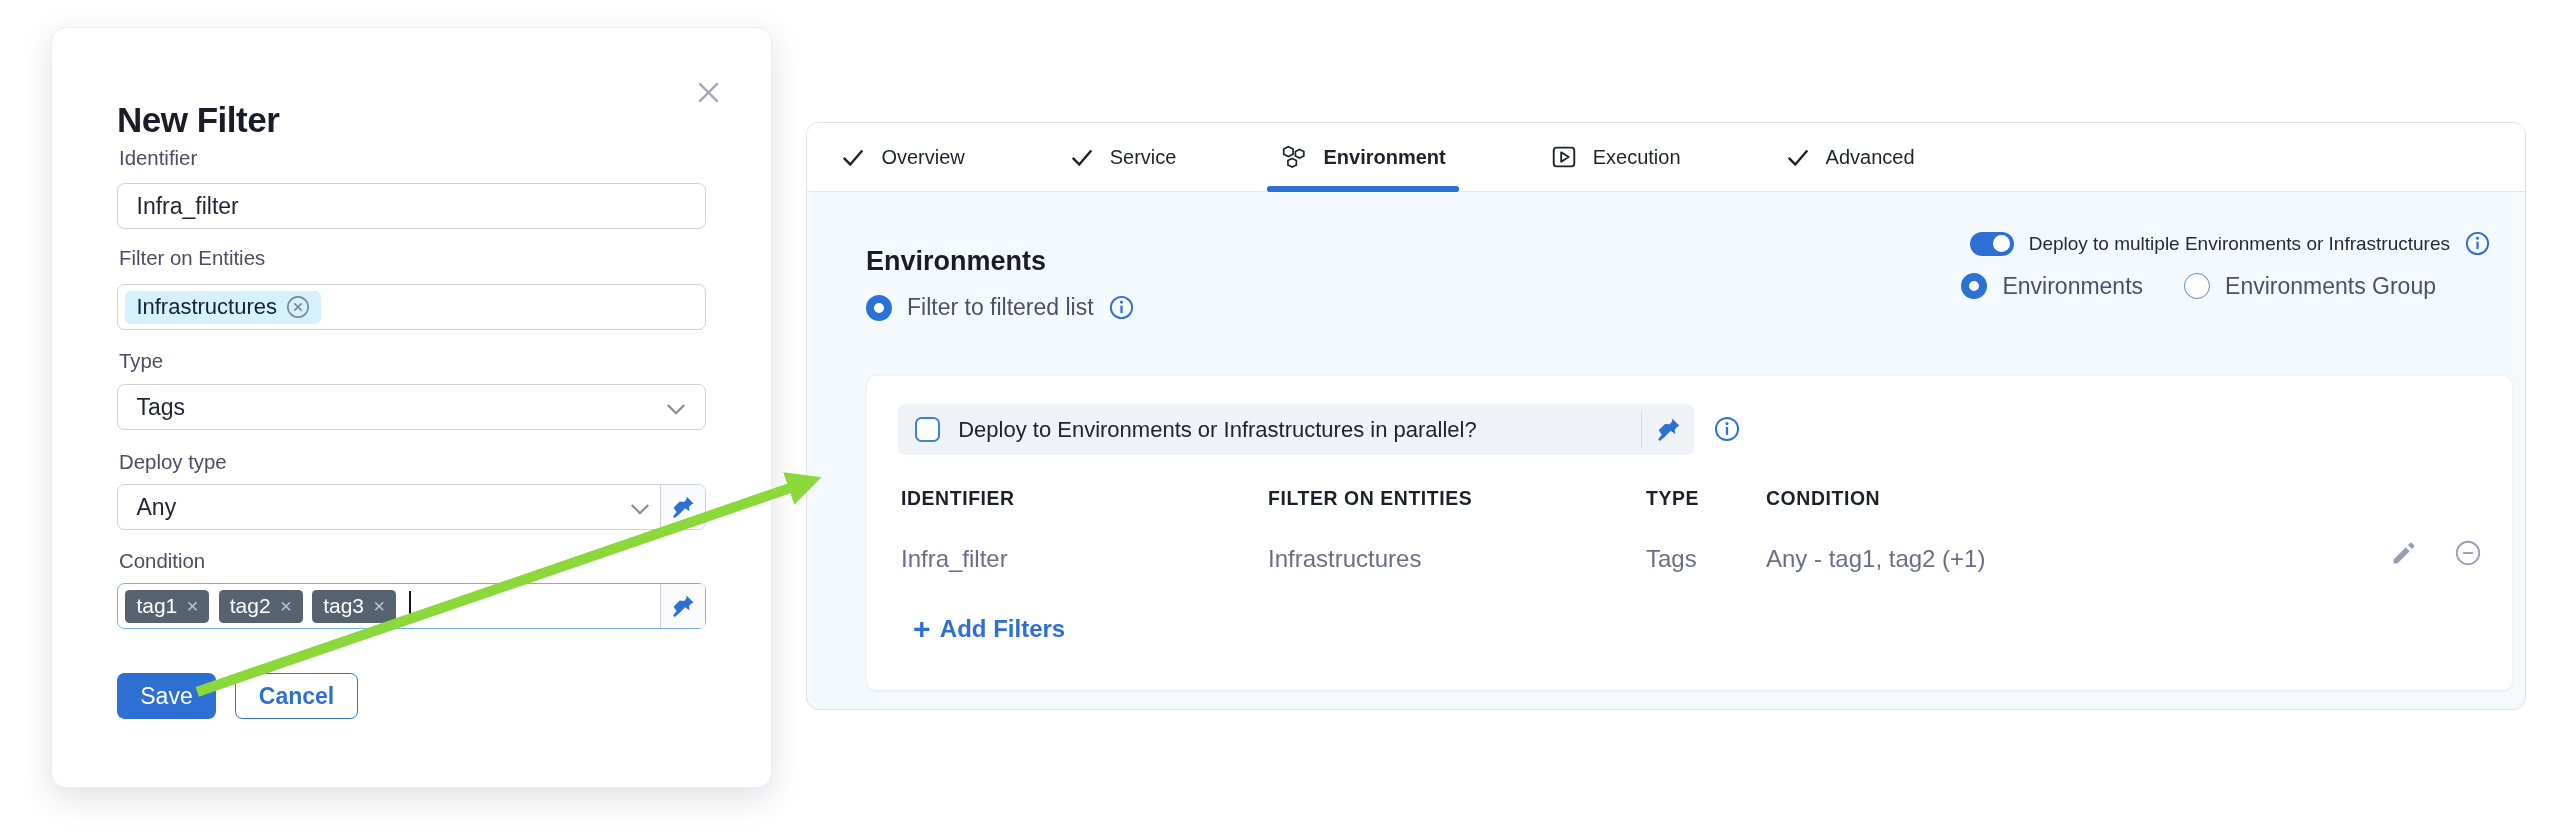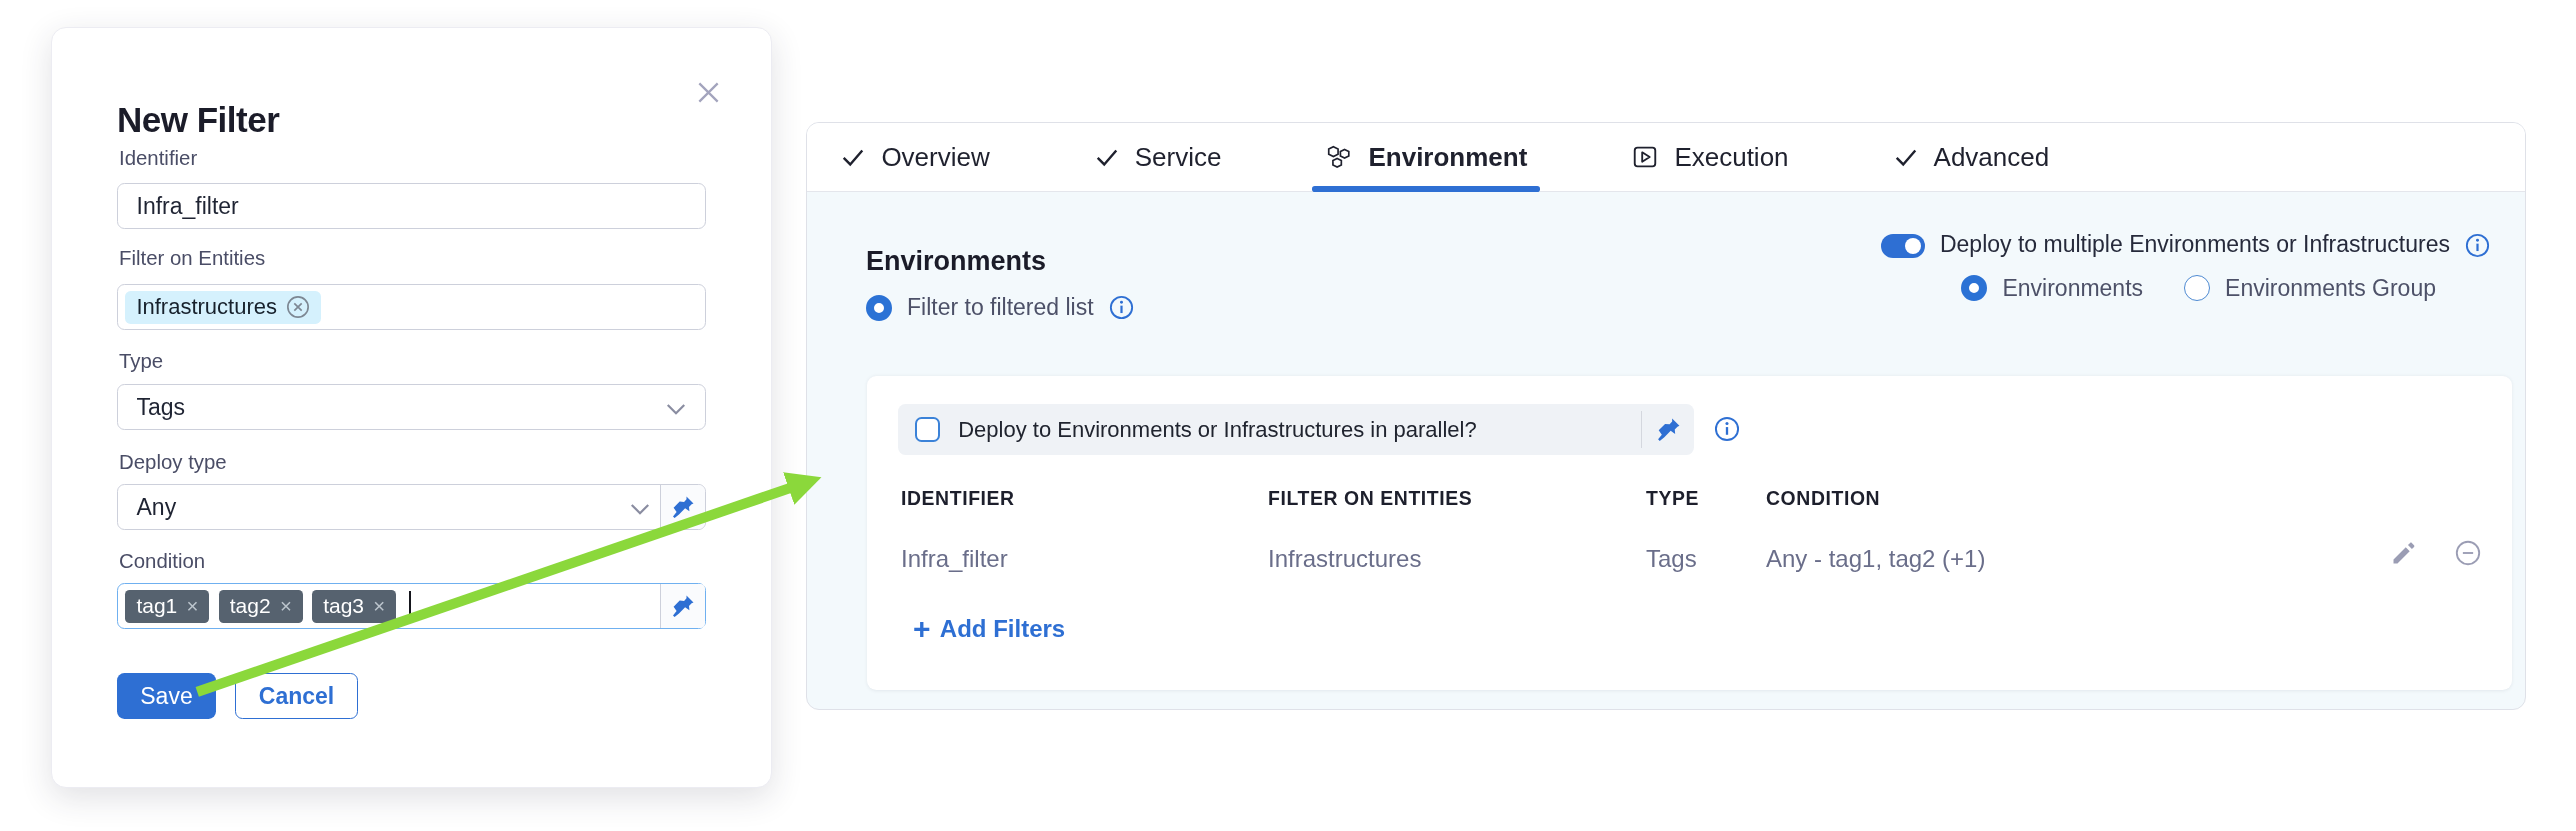--- a/index.html
+++ b/index.html
@@ -31,33 +31,33 @@
   .btn-cancel{position:absolute;left:183px;top:645px;width:123px;height:46px;background:#fff;border:1.9px solid #2e6fd3;
             border-radius:7.4px;box-sizing:border-box;color:#2e6fd3;font-size:23px;font-weight:bold;
             display:flex;align-items:center;justify-content:center;cursor:pointer;}
 
   
   .panel{position:absolute;left:806px;top:122px;width:1720px;height:588px;background:#f3f9fc;
          border:0.9px solid #dfe1e8;border-radius:13px;box-sizing:border-box;}
   .tabbar{position:absolute;left:0;right:0;top:0;height:69px;background:#fff;border-bottom:0.9px solid #e4e6ec;
           border-radius:12px 12px 0 0;display:flex;align-items:center;padding-left:20.4px;box-sizing:border-box;}
   .tab{display:flex;align-items:center;gap:15px;height:100%;padding:0 13px;margin-right:78px;
-       position:relative;font-size:26px;color:#1f212e;cursor:pointer;white-space:nowrap;}
+       position:relative;font-size:20px;color:#1f212e;cursor:pointer;white-space:nowrap;}
   .tab.active{font-weight:bold;}
   .tab.active::after{content:"";position:absolute;left:0;right:0;bottom:-0.9px;height:5.6px;background:#2e6fd3;border-radius:2.8px;}
 
   .content{position:absolute;left:0;right:0;top:69px;bottom:0;}
   .env-heading{position:absolute;left:59px;top:54px;font-size:27px;font-weight:bold;color:#1b1c29;}
   .radio-row{position:absolute;left:59px;top:102px;display:flex;align-items:center;gap:44px;}
   .radio-item{display:flex;align-items:center;gap:15px;font-size:23px;color:#4d5168;cursor:pointer;}
   .radio{width:26px;height:26px;border-radius:50%;background:#fff;border:1.9px solid #4e8ad2;box-sizing:border-box;flex:none;}
   .radio.sel{border:8.3px solid #2b72d5;}
 
   .right-group{position:absolute;right:35px;top:39px;display:flex;flex-direction:column;align-items:flex-end;gap:16.7px;}
-  .toggle-row{display:flex;align-items:flex-end;gap:15px;font-size:23px;color:#262a3b;}
+  .toggle-row{display:flex;align-items:center;gap:15px;font-size:19px;color:#262a3b;}
   .toggle{width:44px;height:24px;border-radius:13px;background:#2e6fd3;position:relative;cursor:pointer;flex:none;}
   .toggle .knob{position:absolute;right:3.7px;top:3.7px;width:16.7px;height:16.7px;border-radius:50%;background:#fff;}
   .right-radios{display:flex;align-items:center;gap:41px;padding-right:54px;}
 
   .card{position:absolute;left:60px;top:184px;width:1645px;height:314px;background:#fff;border-radius:9.3px;
         box-shadow:0 0.9px 3.7px rgba(40,41,61,.08);}
   .cb-row{position:absolute;left:31px;top:28px;width:796px;height:51px;background:#eff2f6;border-radius:7.4px;
           display:flex;align-items:center;padding-left:16.7px;box-sizing:border-box;}
   .cbx{width:25px;height:25px;border:2.8px solid #3b82d8;border-radius:6.5px;background:#fff;box-sizing:border-box;cursor:pointer;flex:none;}
   .cb-label{margin-left:18.5px;font-size:22px;color:#20242f;flex:1;}

